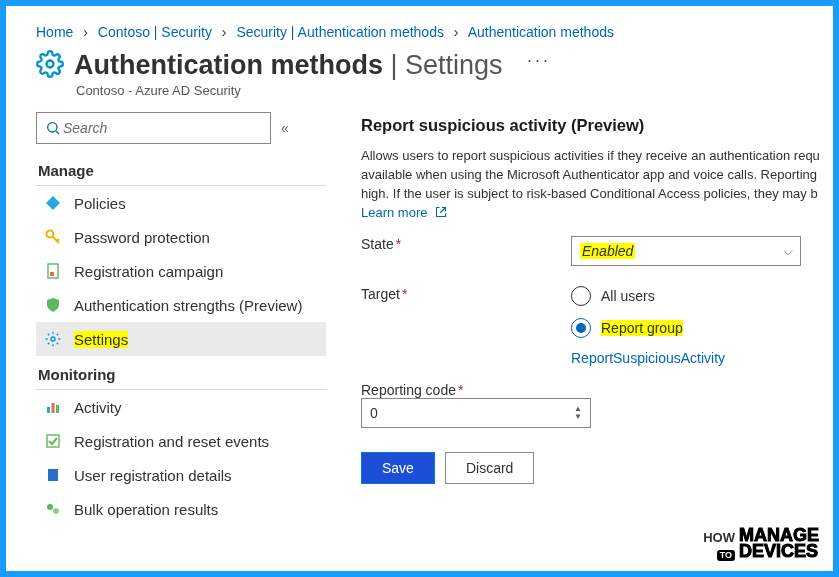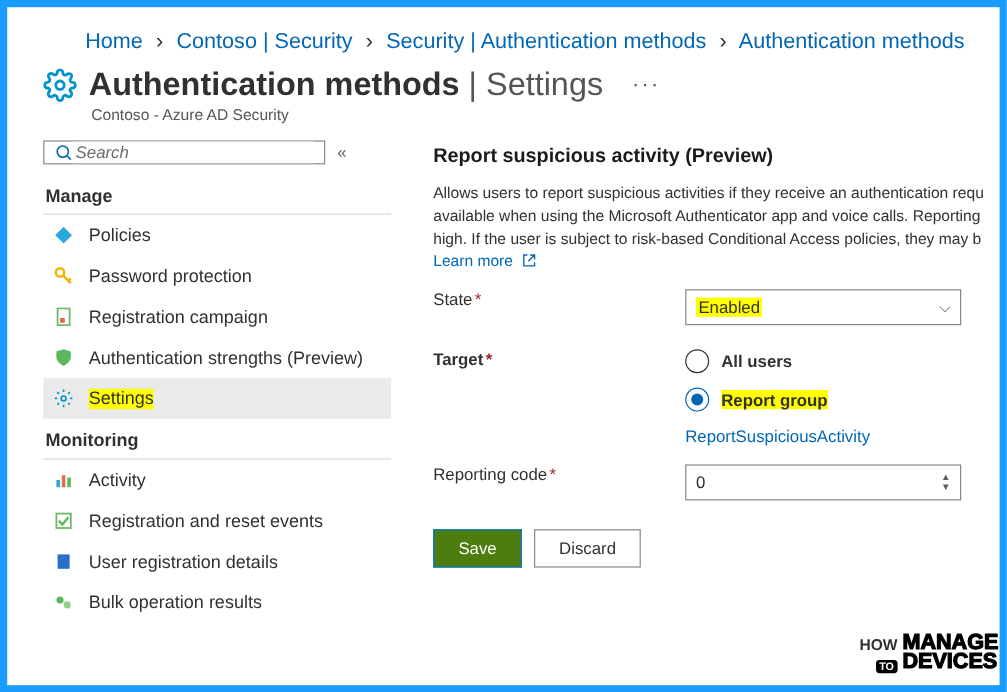--- a/index.html
+++ b/index.html
@@ -9,36 +9,36 @@
     font-size: 14px;
     color: #323130;
     background: #fff;
     width: 839px;
     height: 577px;
     border: 6px solid #1a9cff;
     overflow: hidden;
     position: relative;
   }
   .inner { padding: 18px 12px 10px 30px; }
-  .breadcrumb { font-size: 18px; margin-bottom: 10px; margin-left: 35px; }
+  .breadcrumb { font-size: 14px; margin-bottom: 10px; }
   .breadcrumb a { color: #0067b8; text-decoration: none; cursor: pointer; }
   .bc-sep { color: #323130; margin: 0 6px; }
   .titlebar { margin-bottom: 6px; }
-  .title-row { display: flex; align-items: center; gap: 10px; }
+  .title-row { display: flex; gap: 10px; }
   .gear-svg { width: 28px; height: 28px; color: #0093d0; }
   h1 { font-size: 27px; font-weight: 600; margin: 0; color: #323130; }
   h1 .thin { font-weight: 300; color: #555; }
   .dots { color: #555; margin-left: 14px; font-size: 18px; letter-spacing: 2px; cursor: pointer; }
   .subtitle { font-size: 13px; color: #555; margin-left: 40px; margin-top: 2px; }
   .columns { display: flex; margin-top: 14px; }
   .sidebar { width: 290px; flex: 0 0 290px; }
   .search-row { display: flex; align-items: center; gap: 10px; margin-bottom: 12px; }
   .search-box {
     display: flex; align-items: center;
-    border: 1px solid #8a8886; width: 235px; height: 20px;
+    border: 1px solid #8a8886; width: 235px; height: 32px;
     padding: 0 8px; background: #fff;
   }
   .search-box input {
     border: none; outline: none; flex: 1; font-size: 14px; color: #323130;
   }
   .search-box input::placeholder { color: #6c6c6c; font-style: italic; }
   .collapse-arrow { color: #605e5c; font-size: 14px; cursor: pointer; }
   .section-hdr {
     font-weight: 600; font-size: 15px; color: #323130;
     border-bottom: 1px solid #d9d9d9; padding: 6px 0 6px 2px; margin-top: 4px;
@@ -57,21 +57,21 @@
   h2 { font-size: 16.5px; font-weight: 700; margin: 0 0 12px 0; color: #1b1b1b; }
   .desc { font-size: 13px; color: #323130; line-height: 1.45; }
   .learn-more { color: #0067b8; text-decoration: none; cursor: pointer; }
   .ext-icon { display: inline-block; width: 12px; height: 12px; margin-left: 4px; vertical-align: -1px; }
   .form-row { display: flex; align-items: flex-start; margin-top: 14px; }
   .form-label { width: 210px; color: #323130; font-size: 14px; }
   .req { color: #a4262c; margin-left: 2px; }
   .dropdown {
     display: flex; align-items: center; justify-content: space-between;
     border: 1px solid #8a8886; width: 230px; height: 30px; padding: 0 8px;
-    background: #fff; cursor: pointer;
+    background: #fff; cursor: pointer; font-style: italic;
   }
   .dropdown .hl { padding: 0 2px; }
   .chev { font-size: 12px; color: #605e5c; }
   .radio-group { display: flex; flex-direction: column; gap: 12px; }
   .radio-opt { display: flex; align-items: center; gap: 10px; cursor: pointer; }
   .radio-outer {
     width: 20px; height: 20px; border-radius: 50%;
     border: 1.5px solid #323130; display: inline-flex; align-items: center; justify-content: center;
   }
   .radio-outer.sel { border-color: #0067b8; }
@@ -80,24 +80,24 @@
   .num-input {
     display: flex; justify-content: space-between; align-items: center;
     border: 1px solid #8a8886; width: 230px; height: 30px; padding: 0 8px; background: #fff;
   }
   .spin { display: flex; flex-direction: column; font-size: 8px; color: #605e5c; line-height: 8px; cursor: pointer; }
   .buttons { display: flex; gap: 10px; margin-top: 24px; }
   .btn {
     height: 32px; padding: 0 20px; font-size: 14px; cursor: pointer;
     display: inline-flex; align-items: center; justify-content: center;
   }
-  .btn-primary { background: #4d7c0f; color: #fff; border: 1px solid #0078d4; }
+  .btn-primary { background: #1d4ed8; color: #fff; border: 1px solid #0078d4; }
   .btn-secondary { background: #fff; color: #323130; border: 1px solid #8a8886; }
   .watermark {
-    position: absolute; right: 1px; bottom: 12px;
+    position: absolute; right: 14px; bottom: 12px;
     font-family: Arial, sans-serif; display: flex; align-items: center; gap: 4px;
   }
   .wm-how { font-weight: 900; font-size: 13px; }
   .wm-to {
     background:#000; color:#fff; font-weight: 900;
     font-size: 9px; padding: 1px 3px; border-radius: 3px;
     position: relative; top: 6px;
   }
   .wm-md {
     font-weight: 900; font-size: 20px; color: #000;
@@ -260,41 +260,41 @@
       <div class="form-row">
         <div class="form-label">
           <span>State</span><span class="req">*</span>
         </div>
         <div class="dropdown">
           <span class="hl">Enabled</span>
           <span class="chev">⌵</span>
         </div>
       </div>
 
-      <div class="form-row" style="align-items:flex-start;margin-top:20px;font-weight:bold;">
+      <div class="form-row" style="align-items:flex-start;margin-top:20px;">
         <div class="form-label">
           <span>Target</span><span class="req">*</span>
         </div>
         <div class="radio-group">
           <div class="radio-opt">
             <span class="radio-outer"></span>
             <span>All users</span>
           </div>
           <div class="radio-opt">
             <span class="radio-outer sel">
                 <span class="radio-inner"></span>
               </span>
             <span><span class="hl">Report group</span></span>
           </div>
         </div>
       </div>
 
       <div class="group-link">ReportSuspiciousActivity</div>
 
-      <div class="form-row" style="margin-top:16px;">
+      <div class="form-row" style="margin-top:16px;flex-direction:column;">
         <div class="form-label">
           <span>Reporting code</span><span class="req">*</span>
         </div>
         <div class="num-input">
           <span>0</span>
           <span class="spin">
               <span>▲</span>
               <span>▼</span>
             </span>
         </div>

